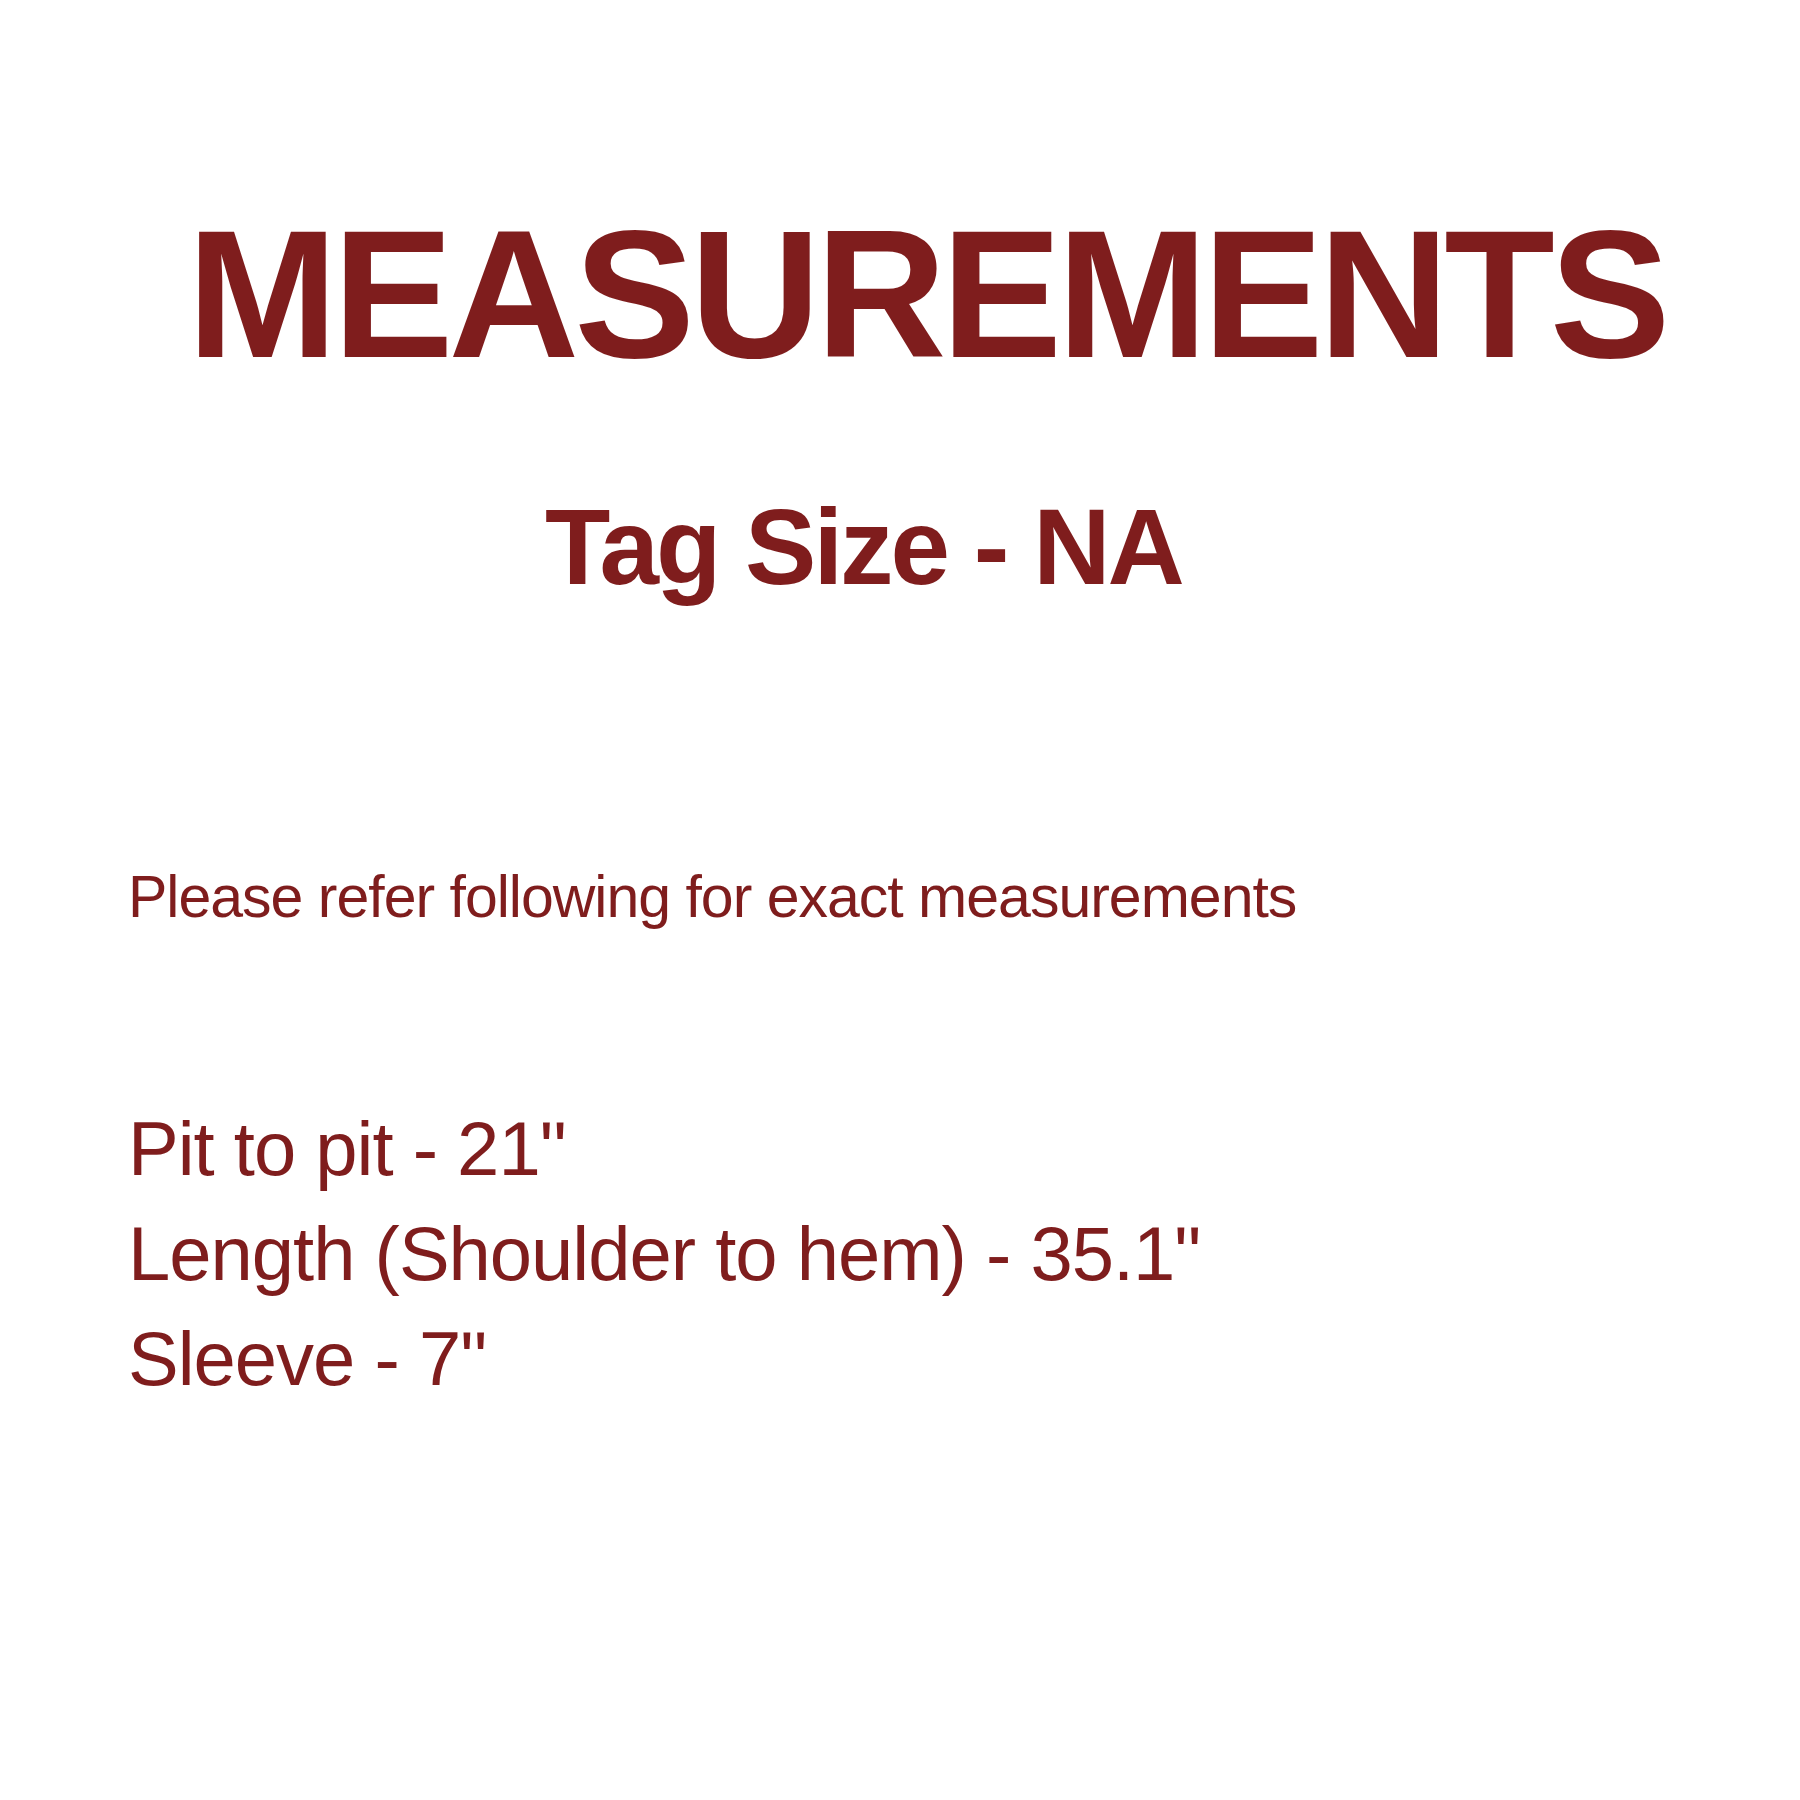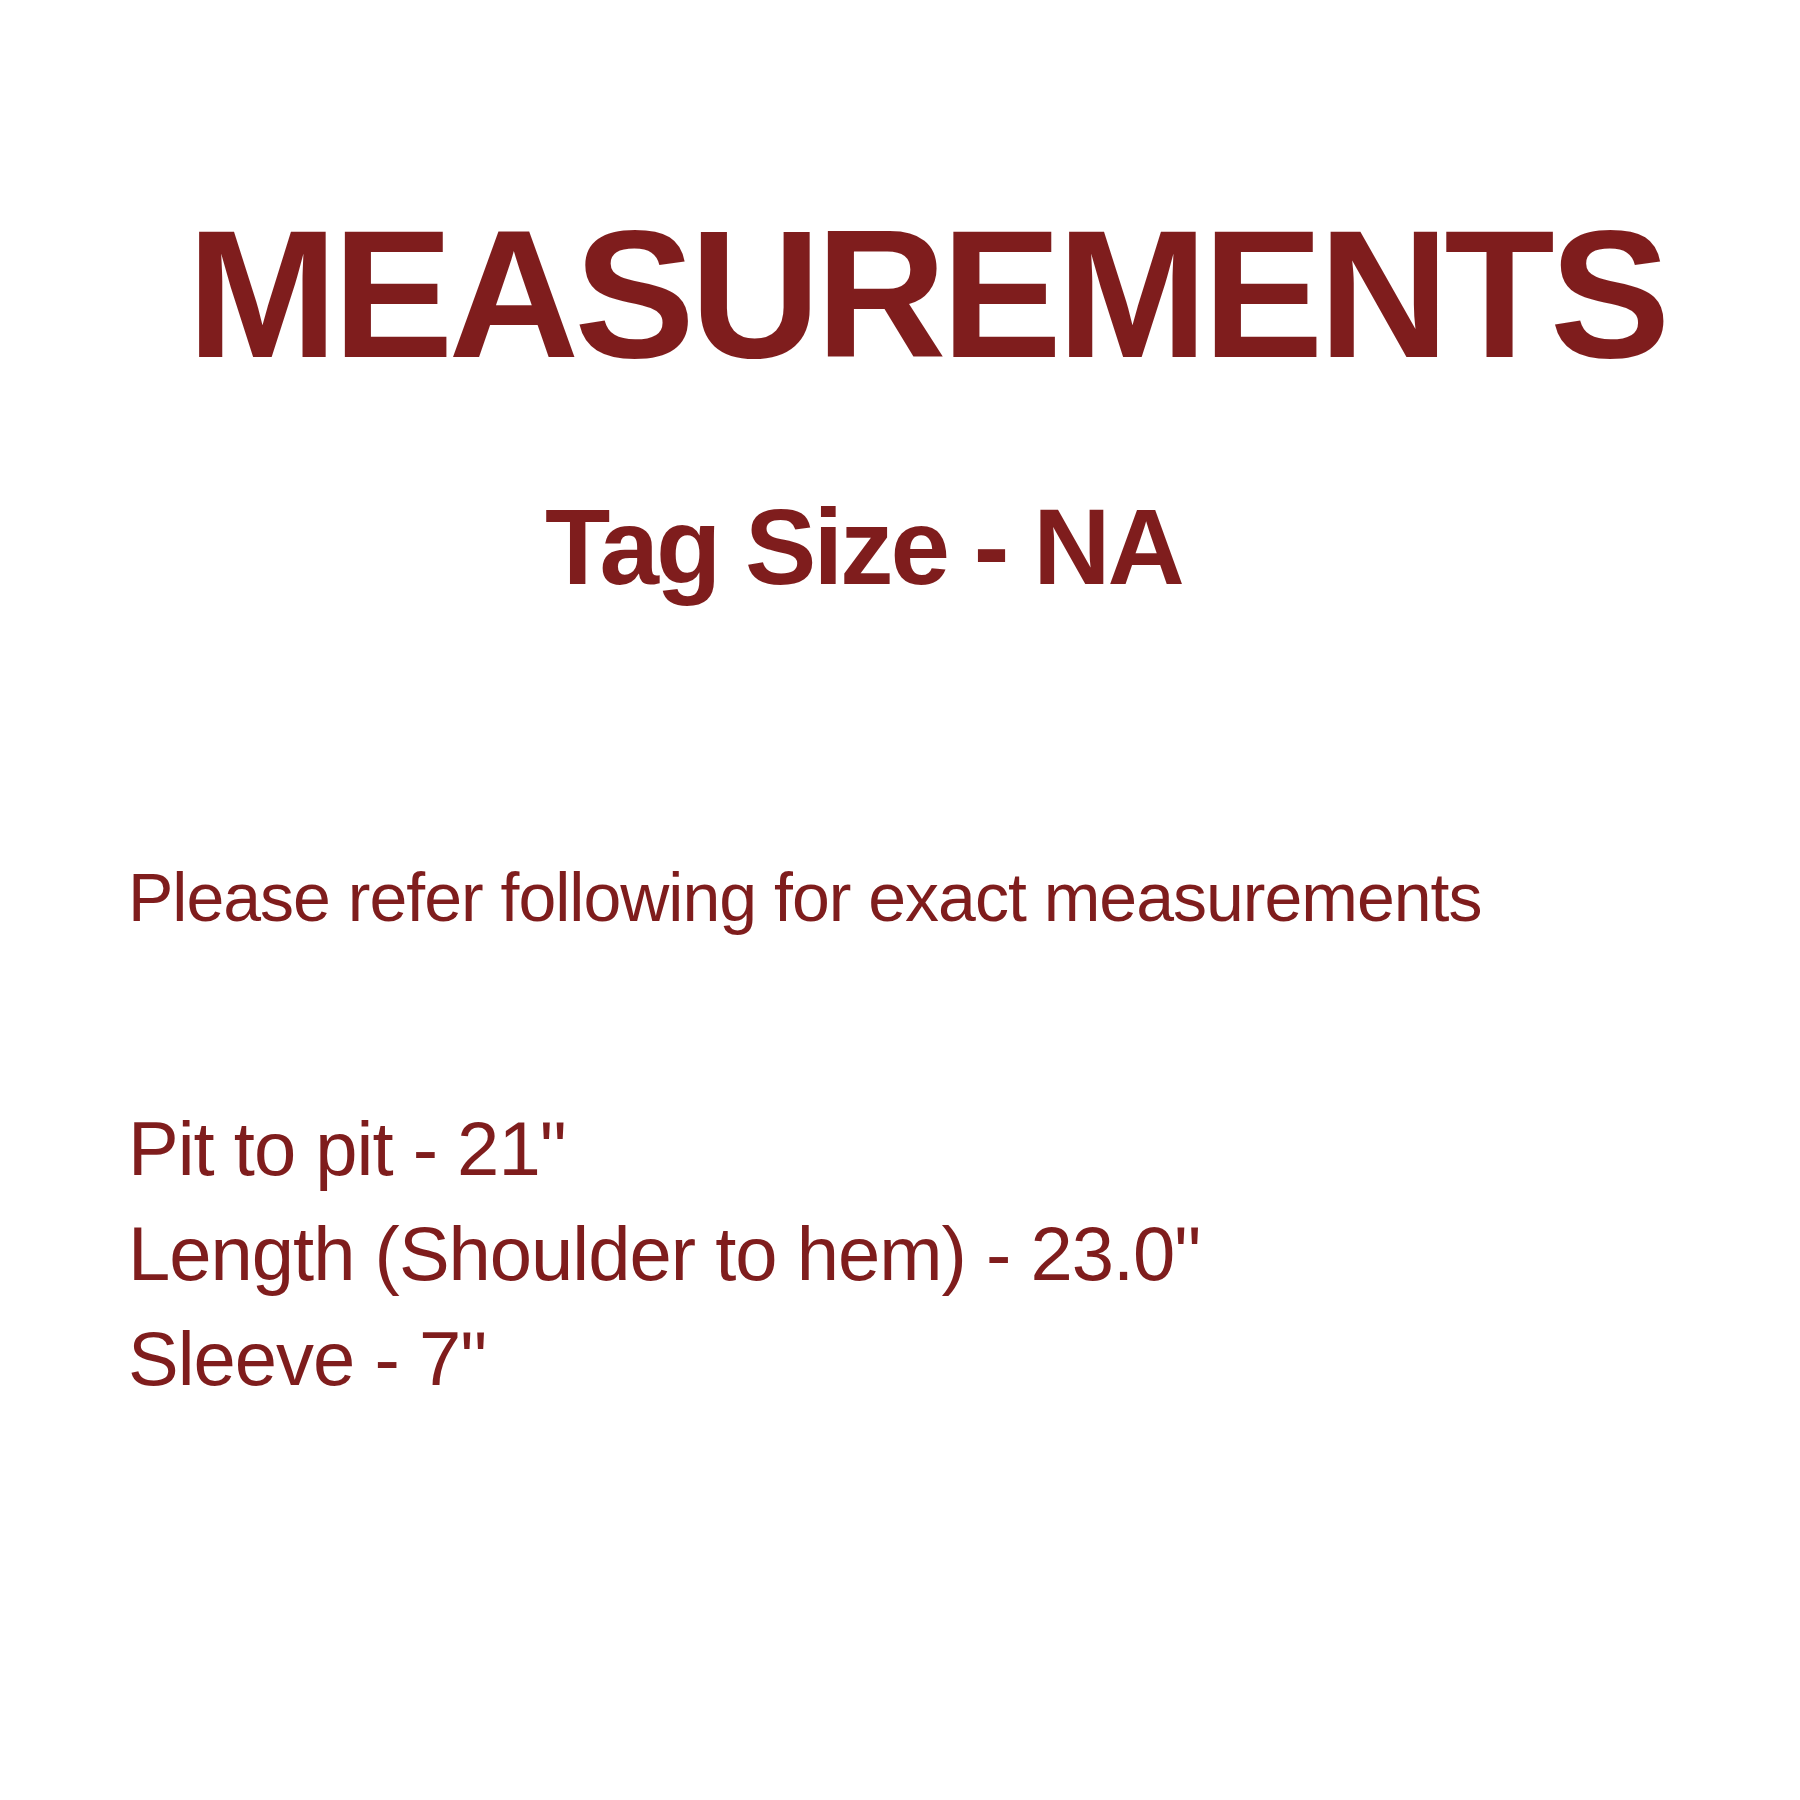--- a/index.html
+++ b/index.html
@@ -32,21 +32,21 @@
     font-size: 107px;
     line-height: 107px;
     font-weight: 700;
     letter-spacing: -3px;
     white-space: nowrap;
   }
   .note {
     position: absolute;
     top: 845px;
     left: 128px;
-    font-size: 68px;
+    font-size: 59px;
     line-height: 105px;
     font-weight: 400;
     letter-spacing: -1px;
     white-space: nowrap;
   }
   .measurements {
     position: absolute;
     top: 1096px;
     left: 128px;
     font-size: 76px;
@@ -63,16 +63,16 @@
 
 <div class="canvas" style="background: rgb(255, 255, 255); color: #7f1d1d;">
   <div class="title">MEASUREMENTS</div>
 
   <div class="tag-size">Tag Size - NA</div>
 
   <div class="note">Please refer following for exact measurements</div>
 
   <div class="measurements">
       <div class="measurement-line">Pit to pit - 21"</div>
-      <div class="measurement-line">Length (Shoulder to hem) - 23.0"</div>
+      <div class="measurement-line">Length (Shoulder to hem) - 35.1"</div>
       <div class="measurement-line">Sleeve - 7"</div>
     </div>
 </div>
 
 </body></html>

